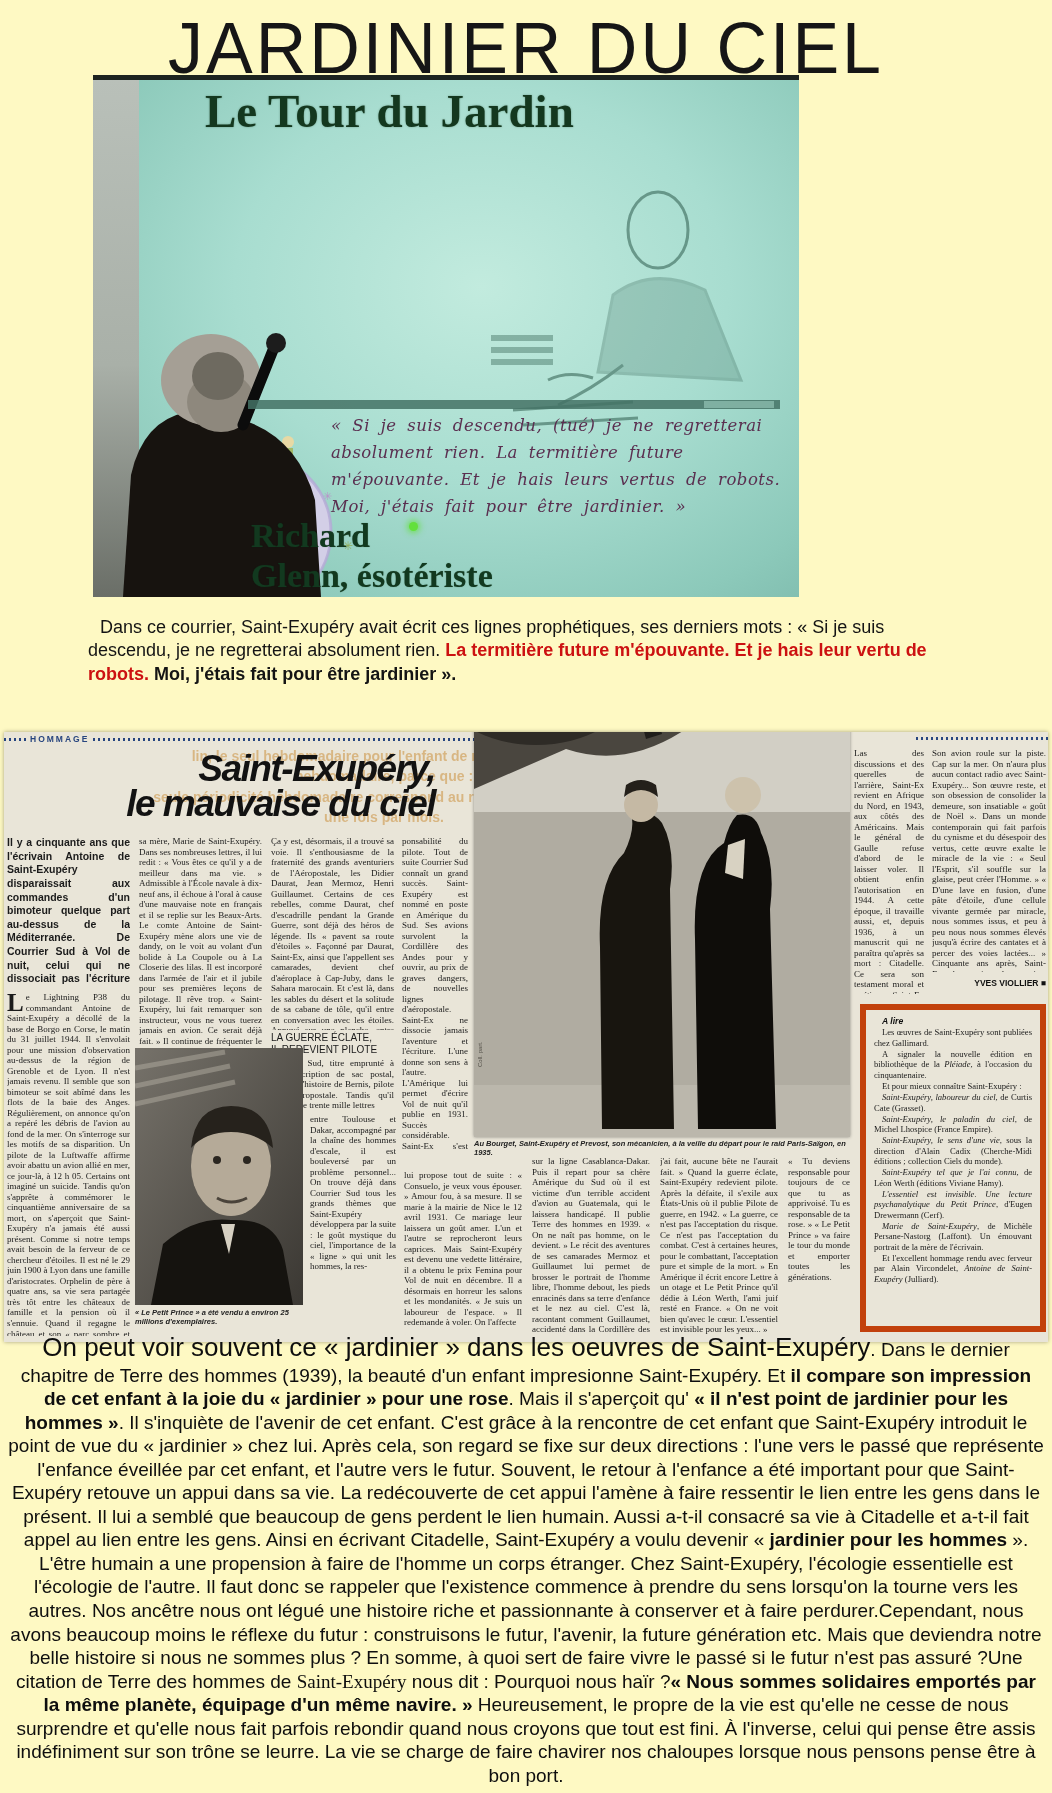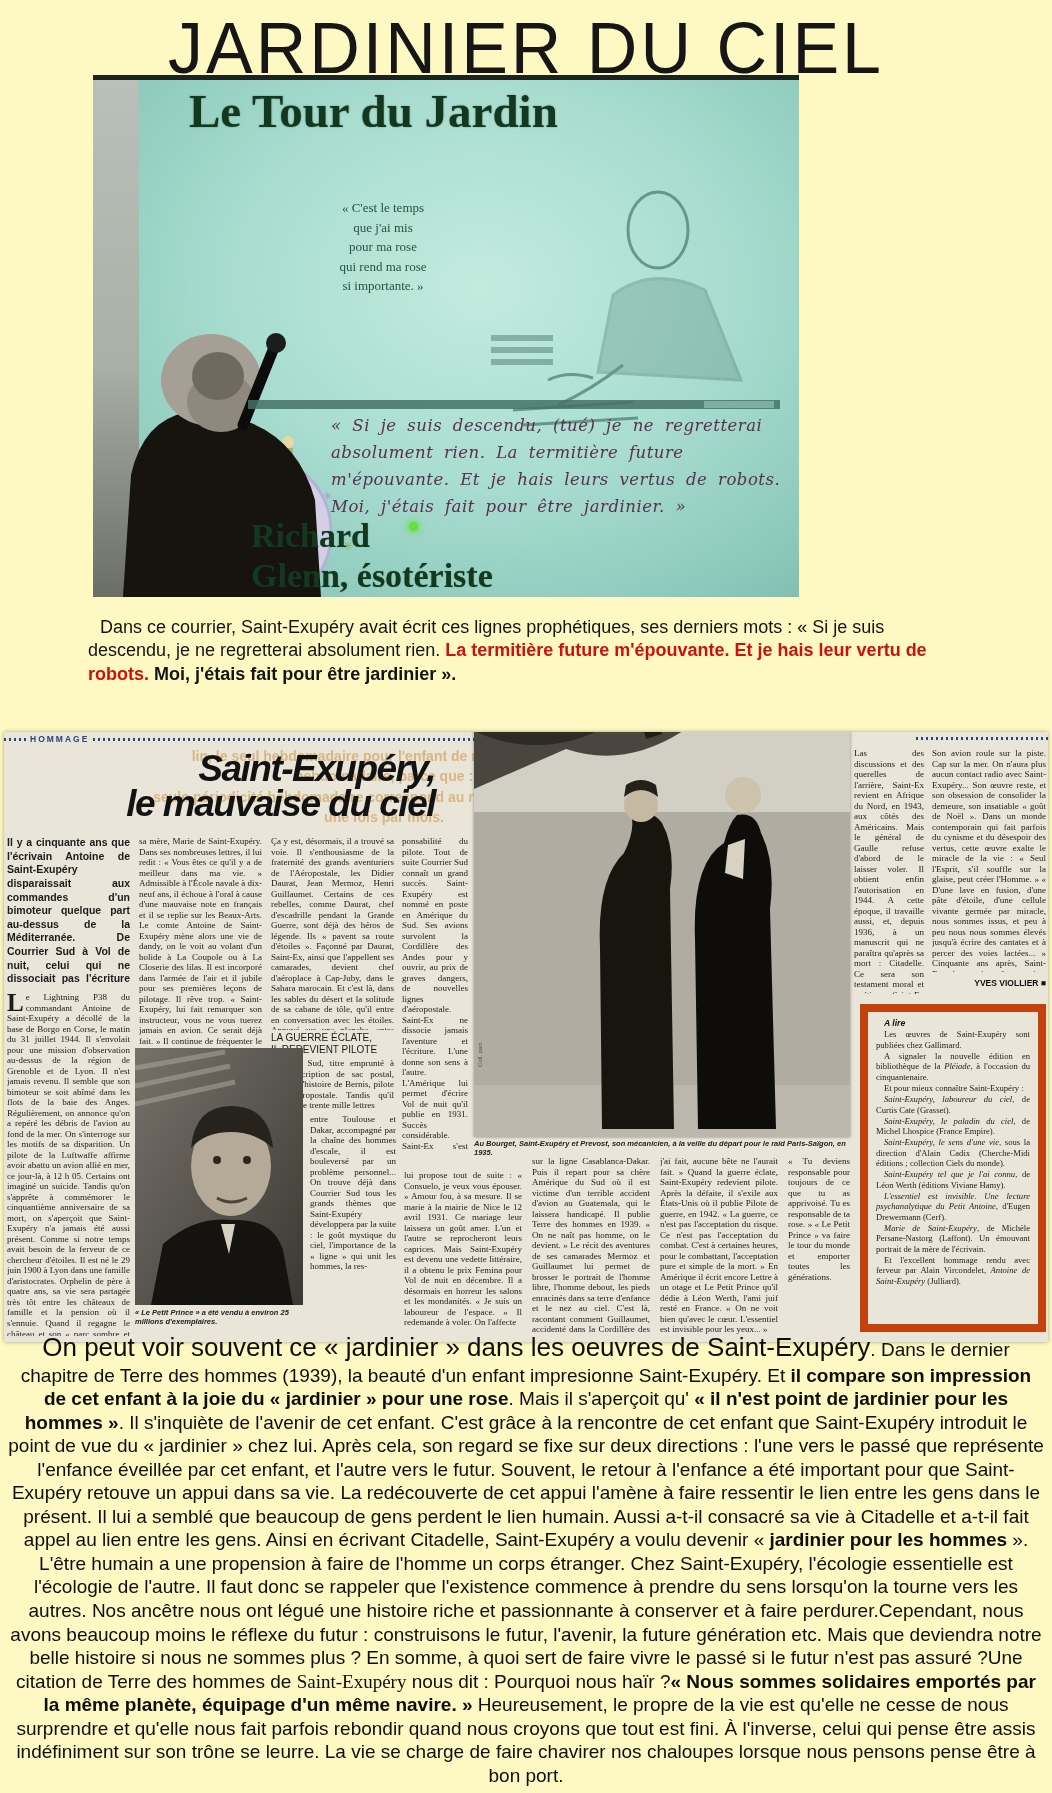--- a/index.html
+++ b/index.html
@@ -8,21 +8,21 @@
   
   .main-title{position:absolute;left:0;top:6px;width:1052px;text-align:center;
     font-family:"Liberation Sans",sans-serif;font-size:70px;font-weight:400;
     letter-spacing:3px;color:#161616;transform:scaleY(1.04);transform-origin:top;}
   
   .hero{position:absolute;left:93px;top:75px;width:706px;height:517px;overflow:hidden;
     background:radial-gradient(ellipse at 55% 40%, #c2ebde 0%, #a8ddd0 45%, #8cc9ba 80%, #7bb8aa 100%);
     border-top:5px solid #1d2420;}
   .hero .wall{position:absolute;left:0;top:0;width:46px;height:100%;
     background:linear-gradient(180deg,#b9c0b9 0%,#a9b0a8 55%,#6a6e67 100%);}
-  .slide-title{position:absolute;left:96px;top:4px;width:600px;
+  .slide-title{position:absolute;left:112px;top:4px;width:600px;
     font-family:"Liberation Serif",serif;font-weight:bold;font-size:47px;color:#14381f;
     text-shadow:0 0 2px rgba(20,56,31,.4);white-space:nowrap;}
   .rose-quote{position:absolute;left:210px;top:118px;width:160px;text-align:center;
     font-family:"Liberation Serif",serif;font-size:13px;line-height:1.5;color:#2c4f3e;white-space:pre-line;}
   .slide-bar{position:absolute;left:155px;top:320px;width:532px;height:9px;background:#457365;opacity:.85;}
   .slide-bar .url-chip{position:absolute;right:6px;top:1px;width:70px;height:7px;background:#79a89a;}
   .handwriting{position:absolute;left:238px;top:332px;width:468px;
     font-family:"DejaVu Serif",serif;font-style:italic;font-size:16.5px;line-height:27px;
     letter-spacing:.5px;word-spacing:5px;color:#5a2f50;white-space:pre-line;}
   .slide-lastwords{position:absolute;left:412px;top:443px;width:292px;
@@ -82,21 +82,21 @@
   .byline{position:absolute;left:928px;top:246px;width:114px;text-align:right;
     font-family:"Liberation Sans",sans-serif;font-weight:bold;font-size:8.5px;color:#111;}
   .photo2{position:absolute;left:470px;top:-85px;width:376px;height:490px;background:#b3afa4;
     box-shadow:0 0 3px rgba(0,0,0,.4);}
   .photo2-cap{position:absolute;left:470px;top:407px;width:376px;
     font-family:"Liberation Sans",sans-serif;font-weight:bold;font-style:italic;
     font-size:7.5px;color:#222;}
   .portrait{position:absolute;left:131px;top:316px;width:168px;height:257px;}
   .portrait-cap{position:absolute;left:131px;top:576px;width:170px;
     font-family:"Liberation Sans",sans-serif;font-weight:bold;font-style:italic;font-size:7.5px;color:#222;}
-  .alire{position:absolute;left:856px;top:272px;width:186px;height:328px;border:8px solid #c2410c;
+  .alire{position:absolute;left:856px;top:272px;width:186px;height:328px;border:6px solid #c2410c;
     background:#e9e5d8;box-sizing:border-box;padding:6px 8px;overflow:hidden;}
   .alire-title{font-family:"Liberation Sans",sans-serif;font-weight:bold;font-style:italic;
     font-size:24px;margin:0 0 4px 28px;color:#111;}
   .alire p{margin:0 0 1px 0;font-size:8.6px;line-height:1.2;text-align:justify;text-indent:8px;}
   
   .essay{position:absolute;left:8px;top:1312px;width:1036px;text-align:center;
     font-size:19px;line-height:1.24;color:#0e0e0e;}
 </style>
 </head>
 <body>
@@ -136,25 +136,20 @@
         <path d="M30 517 L38 395 Q50 340 95 332 L150 340 Q205 358 222 420 L228 517 Z" fill="#17130f"></path>
         <ellipse cx="118" cy="300" rx="50" ry="46" fill="#a59f95"></ellipse>
         <ellipse cx="128" cy="322" rx="34" ry="30" fill="#8e887d"></ellipse>
         <ellipse cx="125" cy="296" rx="26" ry="24" fill="#6e6a60"></ellipse>
         <path d="M150 345 L180 270" stroke="#0c0c0c" stroke-width="11" stroke-linecap="round"></path>
         <circle cx="183" cy="263" r="10" fill="#1c1c1c"></circle>
       </g>
     </svg>
 
     <div class="slide-title">Le Tour du Jardin</div>
-    <div class="rose-quote">« C'est le temps
-que j'ai mis
-pour ma rose
-qui rend ma rose
-si importante. »</div>
     <div class="slide-bar">
         <span class="url-chip"></span>
       </div>
     <div class="handwriting">« Si je suis descendu, (tué) je ne regretterai
 absolument rien. La termitière future
 m'épouvante. Et je hais leurs vertus de robots.
 Moi, j'étais fait pour être jardinier. »</div>
     <div class="speaker-name">Richard
 Glenn, ésotériste</div>
     <div class="laser-dot"></div>
@@ -242,21 +237,21 @@
     <div class="alire">
       <p class="alire-title">A lire</p>
       <div>
           <p><span>Les œuvres de Saint-Exupéry sont publiées chez Gallimard.</span></p>
           <p><span>A signaler la nouvelle édition en bibliothèque de la </span><span class="sg-i">Pléiade</span><span>, à l'occasion du cinquantenaire.</span></p>
           <p><span>Et pour mieux connaître Saint-Exupéry :</span></p>
           <p><span class="sg-i">Saint-Exupéry, laboureur du ciel</span><span>, de Curtis Cate (Grasset).</span></p>
           <p><span class="sg-i">Saint-Exupéry, le paladin du ciel</span><span>, de Michel Lhospice (France Empire).</span></p>
           <p><span class="sg-i">Saint-Exupéry, le sens d'une vie</span><span>, sous la direction d'Alain Cadix (Cherche-Midi éditions ; collection Ciels du monde).</span></p>
           <p><span class="sg-i">Saint-Exupéry tel que je l'ai connu</span><span>, de Léon Werth (éditions Viviane Hamy).</span></p>
-          <p><span class="sg-i">L'essentiel est invisible. Une lecture psychanalytique du Petit Antoine</span><span>, d'Eugen Drewermann (Cerf).</span></p>
+          <p><span class="sg-i">L'essentiel est invisible. Une lecture psychanalytique du Petit Prince</span><span>, d'Eugen Drewermann (Cerf).</span></p>
           <p><span class="sg-i">Marie de Saint-Exupéry</span><span>, de Michèle Persane-Nastorg (Laffont). Un émouvant portrait de la mère de l'écrivain.</span></p>
           <p><span>Et l'excellent hommage rendu avec ferveur par Alain Vircondelet, </span><span class="sg-i">Antoine de Saint-Exupéry</span><span> (Julliard).</span></p>
         </div>
     </div>
   </div>
 
   <p class="essay"><span class="sg-big">On peut voir souvent ce « jardinier » dans les oeuvres de Saint-Exupéry</span><span>. Dans le dernier chapitre de Terre des hommes (1939), la beauté d'un enfant impresionne Saint-Exupéry. Et </span><span class="sg-b">il compare son impression de cet enfant à la joie du « jardinier » pour une rose</span><span>. Mais il s'aperçoit qu' </span><span class="sg-b">« il n'est point de jardinier pour les hommes »</span><span>. Il s'inquiète de l'avenir de cet enfant. C'est grâce à la rencontre de cet enfant que Saint-Exupéry introduit le point de vue du « jardinier » chez lui. Après cela, son regard se fixe sur deux directions : l'une vers le passé que représente l'enfance éveillée par cet enfant, et l'autre vers le futur. Souvent, le retour à l'enfance a été important pour que Saint-Exupéry retouve un appui dans sa vie. La redécouverte de cet appui l'amène à faire ressentir le lien entre les gens dans le présent. Il lui a semblé que beaucoup de gens perdent le lien humain. Aussi a-t-il consacré sa vie à Citadelle et a-t-il fait appel au lien entre les gens. Ainsi en écrivant Citadelle, Saint-Exupéry a voulu devenir « </span><span class="sg-b">jardinier pour les hommes</span><span> ». L'être humain a une propension à faire de l'homme un corps étranger. Chez Saint-Exupéry, l'écologie essentielle est l'écologie de l'autre. Il faut donc se rappeler que l'existence commence à prendre du sens lorsqu'on la tourne vers les autres. Nos ancêtre nous ont légué une histoire riche et passionnante à conserver et à faire perdurer.Cependant, nous avons beaucoup moins le réflexe du futur : construisons le futur, l'avenir, la future génération etc. Mais que deviendra notre belle histoire si nous ne sommes plus ? En somme, à quoi sert de faire vivre le passé si le futur n'est pas assuré ?Une citation de Terre des hommes de </span><span class="sg-serif">Saint-Exupéry</span><span> nous dit  : Pourquoi nous haïr ?</span><span class="sg-b">« Nous sommes solidaires emportés par la même planète, équipage d'un même navire. »</span><span> Heureusement, le propre de la vie est qu'elle ne cesse de nous surprendre et qu'elle nous fait parfois rebondir quand nous croyons que tout est fini. À l'inverse, celui qui pense être assis indéfiniment sur son trône se leurre. La vie se charge de faire chavirer nos chaloupes lorsque nous pensons pense être à bon port.</span></p>
 
 </div>
 

